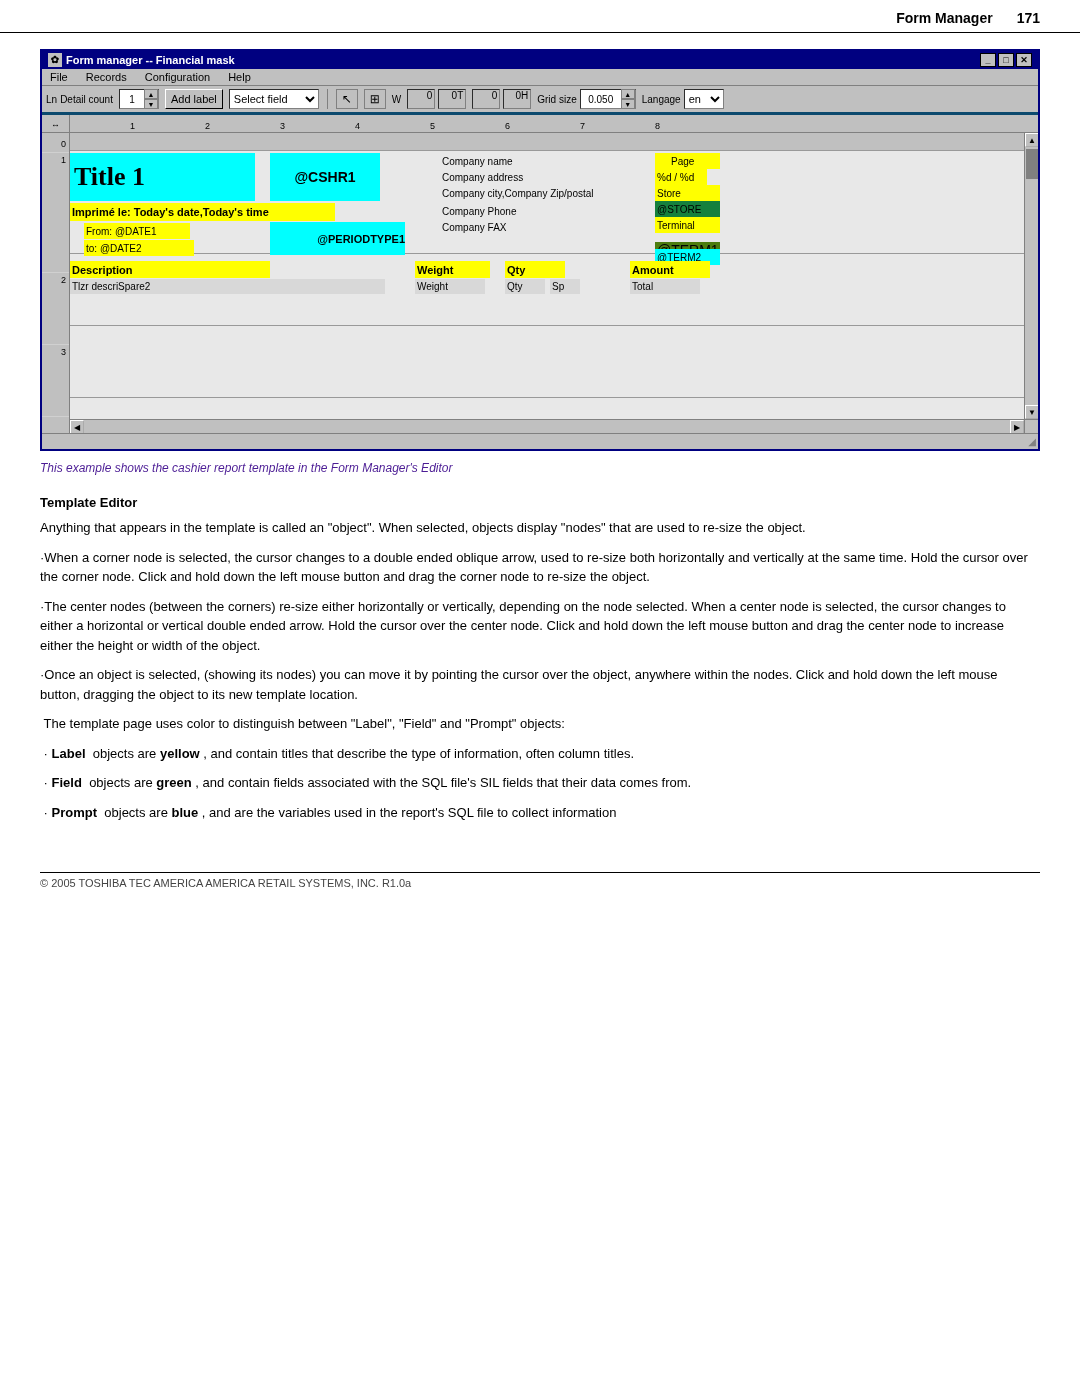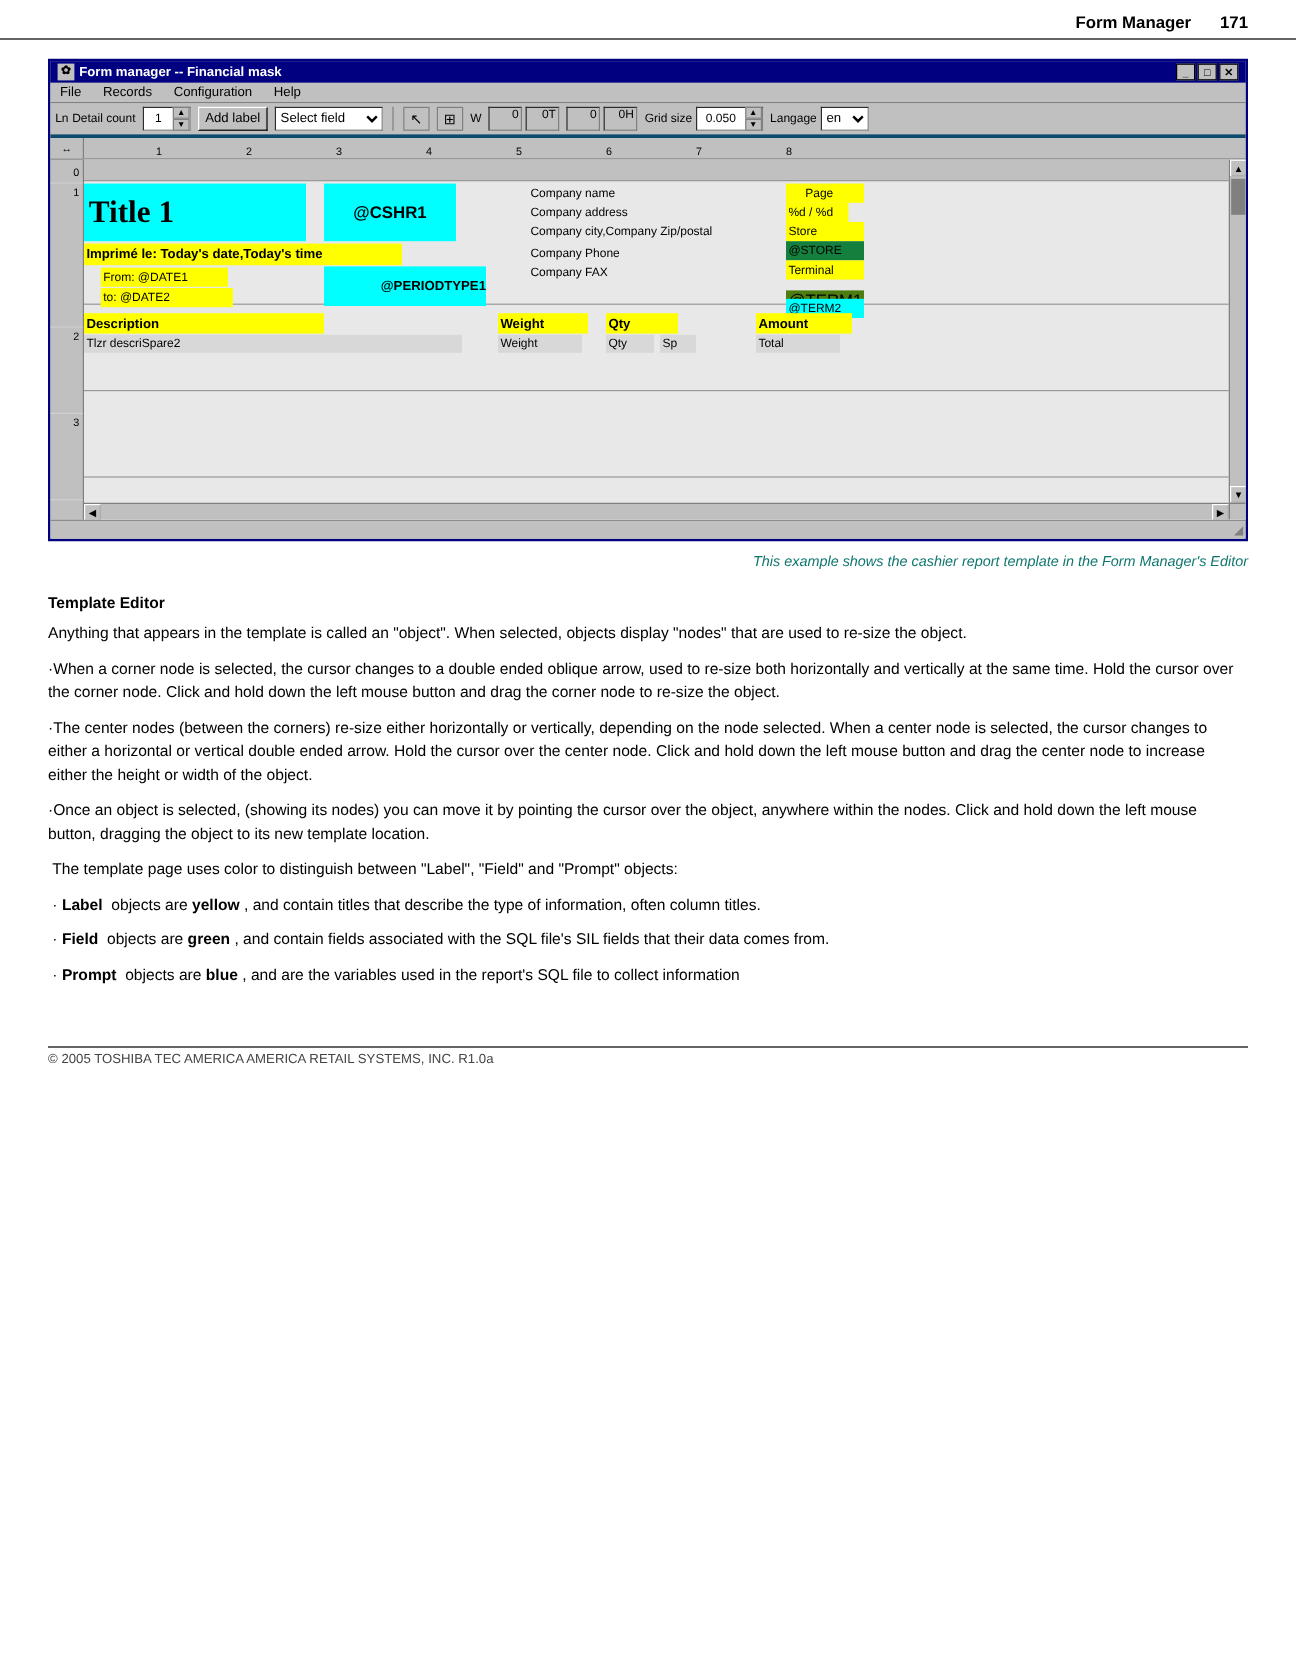--- a/index.html
+++ b/index.html
@@ -235,23 +235,23 @@
       align-items: center;
       justify-content: flex-end;
       padding-right: 3px;
       border-bottom: 1px solid #d0d0d0;
     }
 
     
     .screenshot-caption {
       font-style: italic;
       font-size: 12px;
-      text-align: right;
+      text-align: left;
       margin-bottom: 20px;
-      color: #0f766e;
+      color: #4c1d95;
     }
 
     
     .section-heading {
       font-weight: bold;
       font-size: 13px;
       margin-bottom: 8px;
     }
 
     

